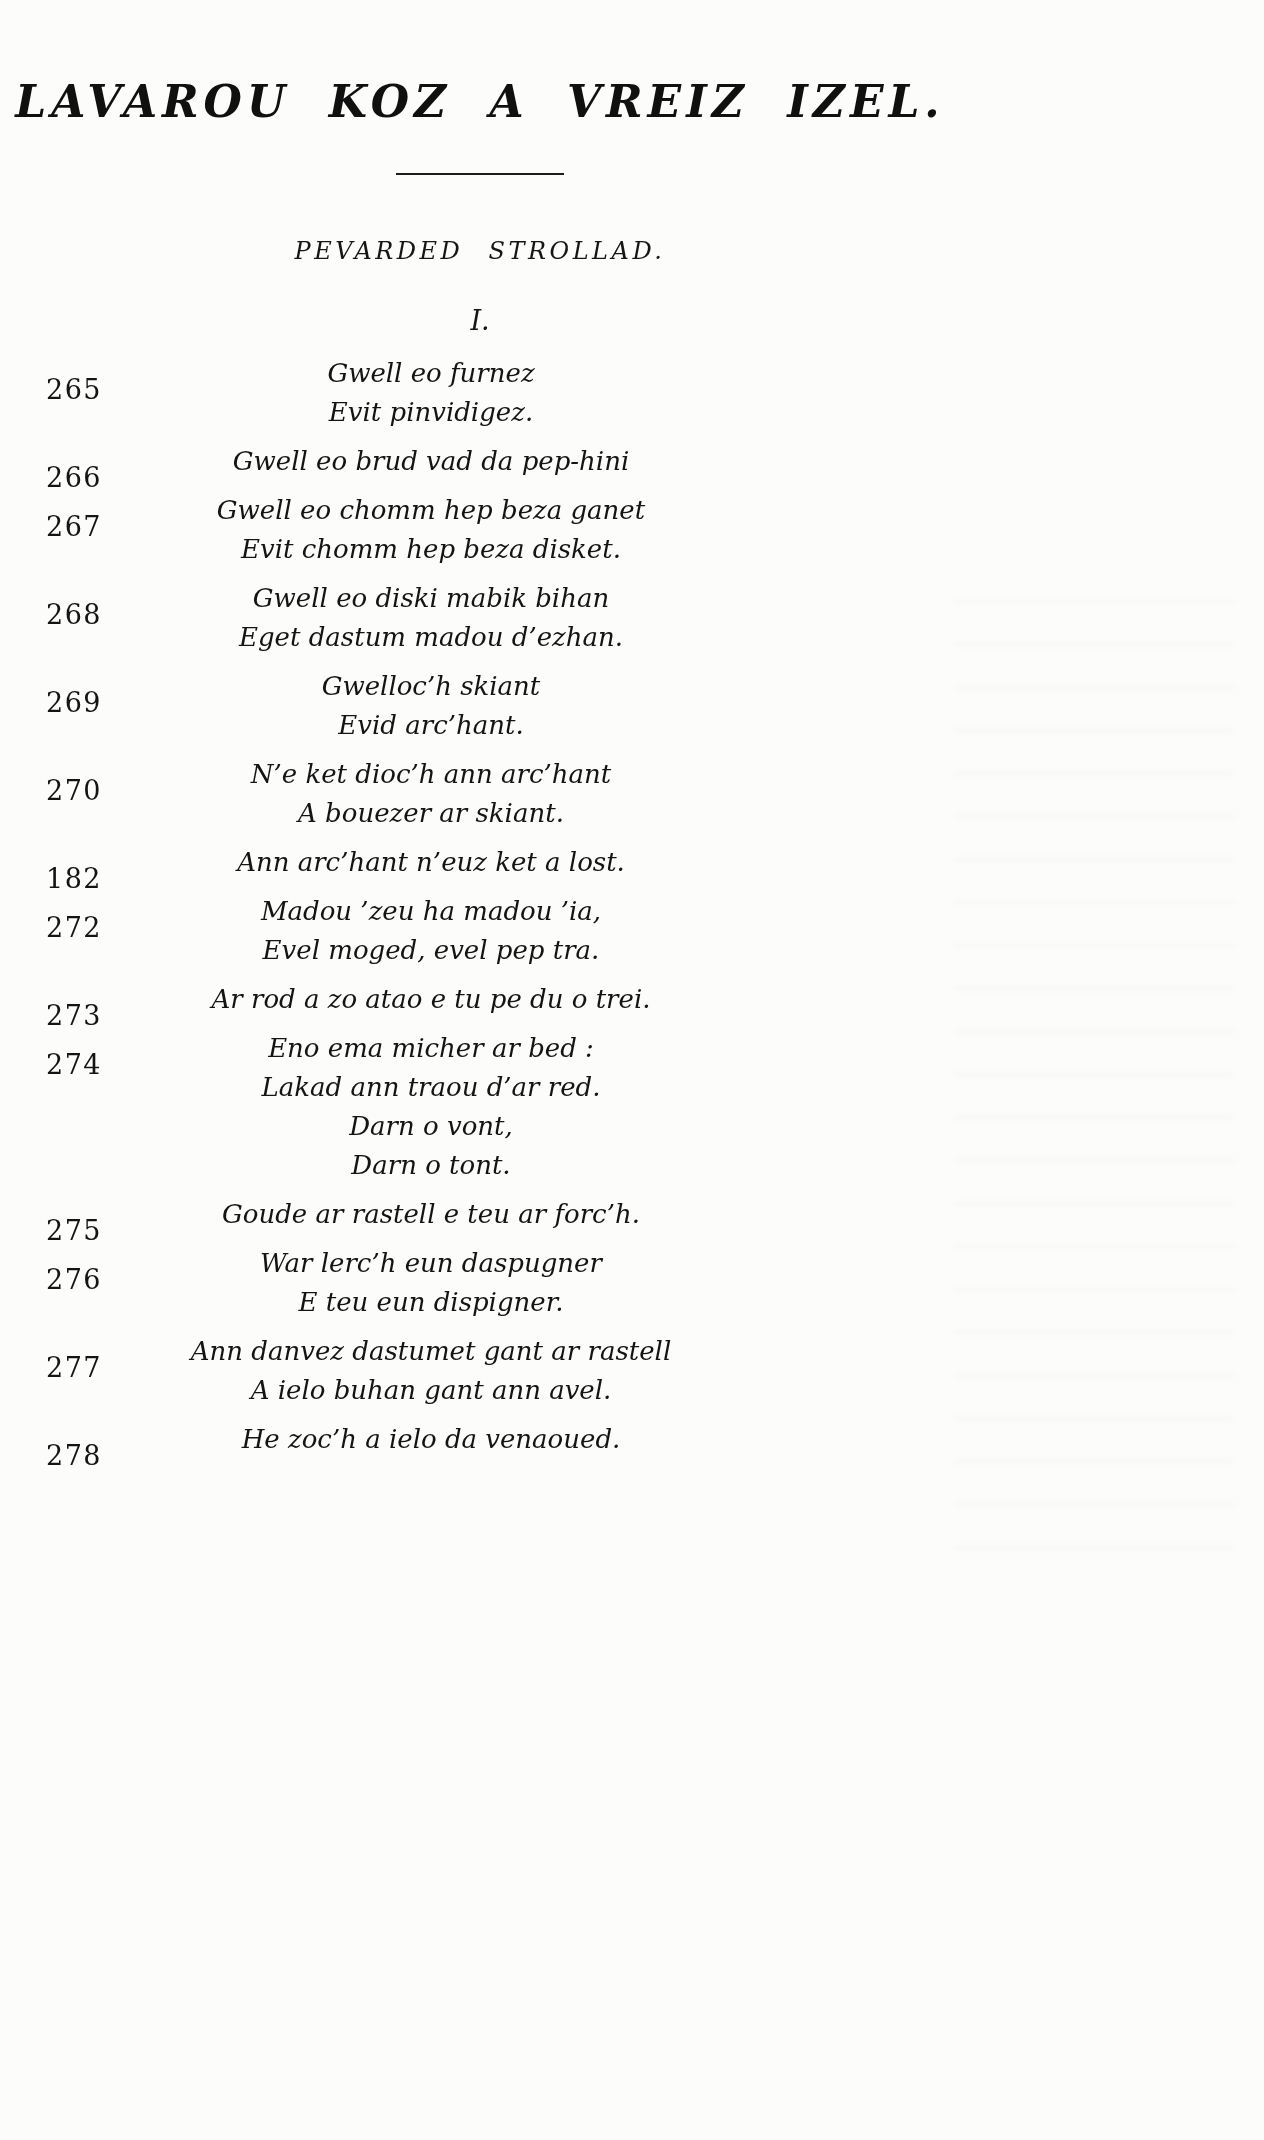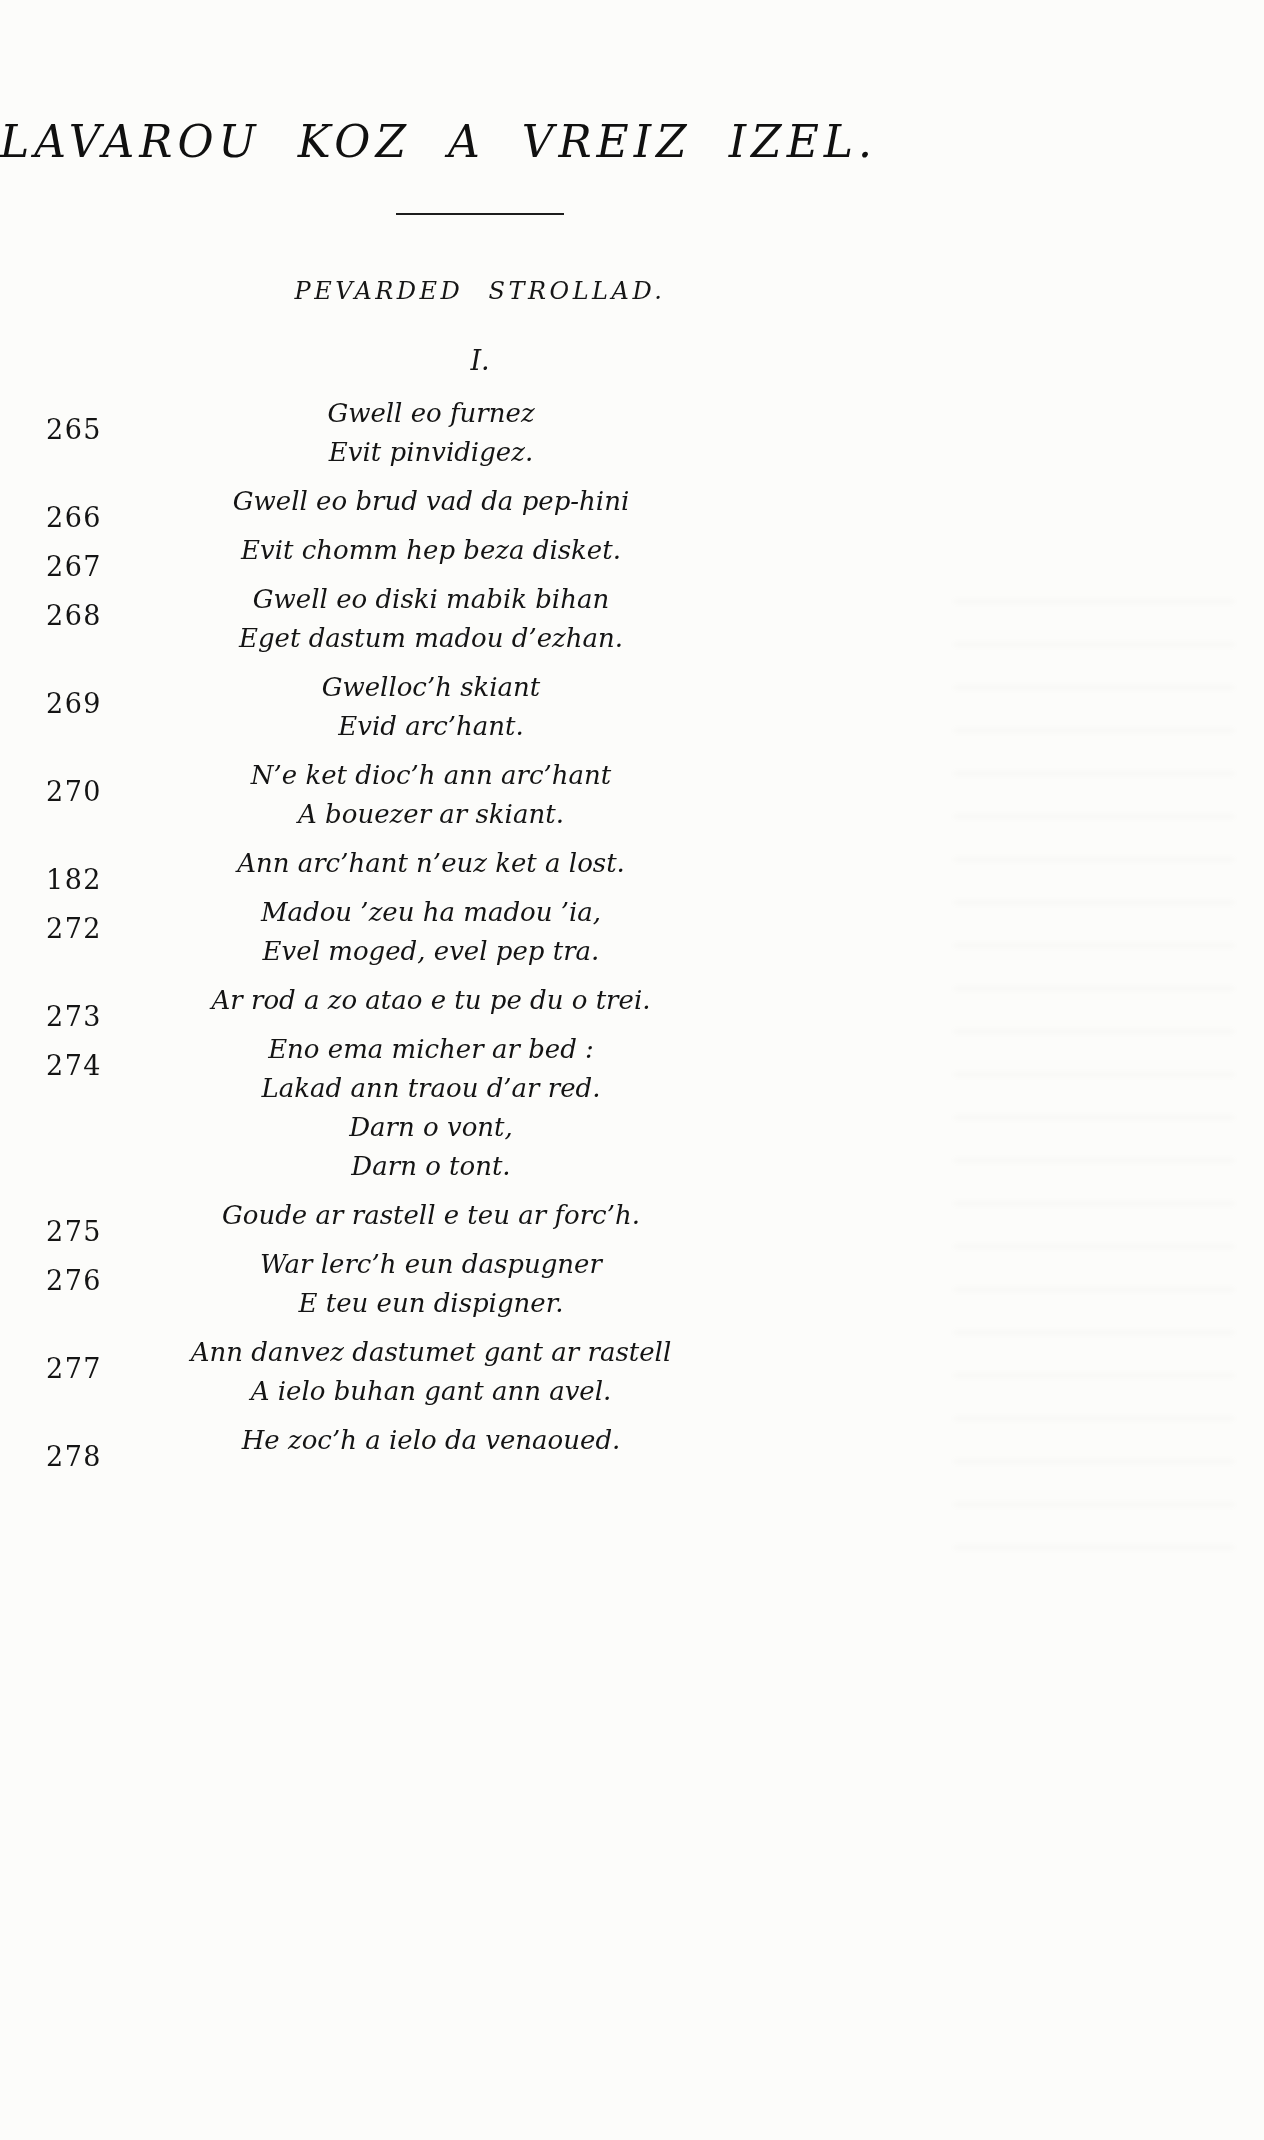--- a/index.html
+++ b/index.html
@@ -19,24 +19,24 @@
     position: relative;
     width: 1264px;
     height: 2140px;
   }
   .content {
     position: relative;
     width: 960px; 
   }
   .page-title {
     margin: 0;
-    padding-top: 116px;
-    text-align: left;
-    font-style: italic;
-    font-weight: normal;
+    padding-top: 76px;
+    text-align: center;
+    font-style: italic;
+    font-weight: bold;
     font-size: 44px;
     letter-spacing: 5px;
     word-spacing: 18px;
     color: #101010;
   }
   .title-divider {
     width: 168px;
     height: 2px;
     background: #1d1d1d;
     margin: 46px auto 0 auto;
@@ -134,20 +134,21 @@
         </div>
         <div class="entry">
           <div class="entry-num">266</div>
           <div class="verse">
             <div class="verse-line">Gwell eo brud vad da pep-hini</div>
           </div>
         </div>
         <div class="entry">
           <div class="entry-num">267</div>
           <div class="verse">
+            <div class="verse-line">Gwell eo chomm hep beza ganet</div>
             <div class="verse-line">Evit chomm hep beza disket.</div>
           </div>
         </div>
         <div class="entry">
           <div class="entry-num">268</div>
           <div class="verse">
             <div class="verse-line">Gwell eo diski mabik bihan</div>
             <div class="verse-line">Eget dastum madou d’ezhan.</div>
           </div>
         </div>

